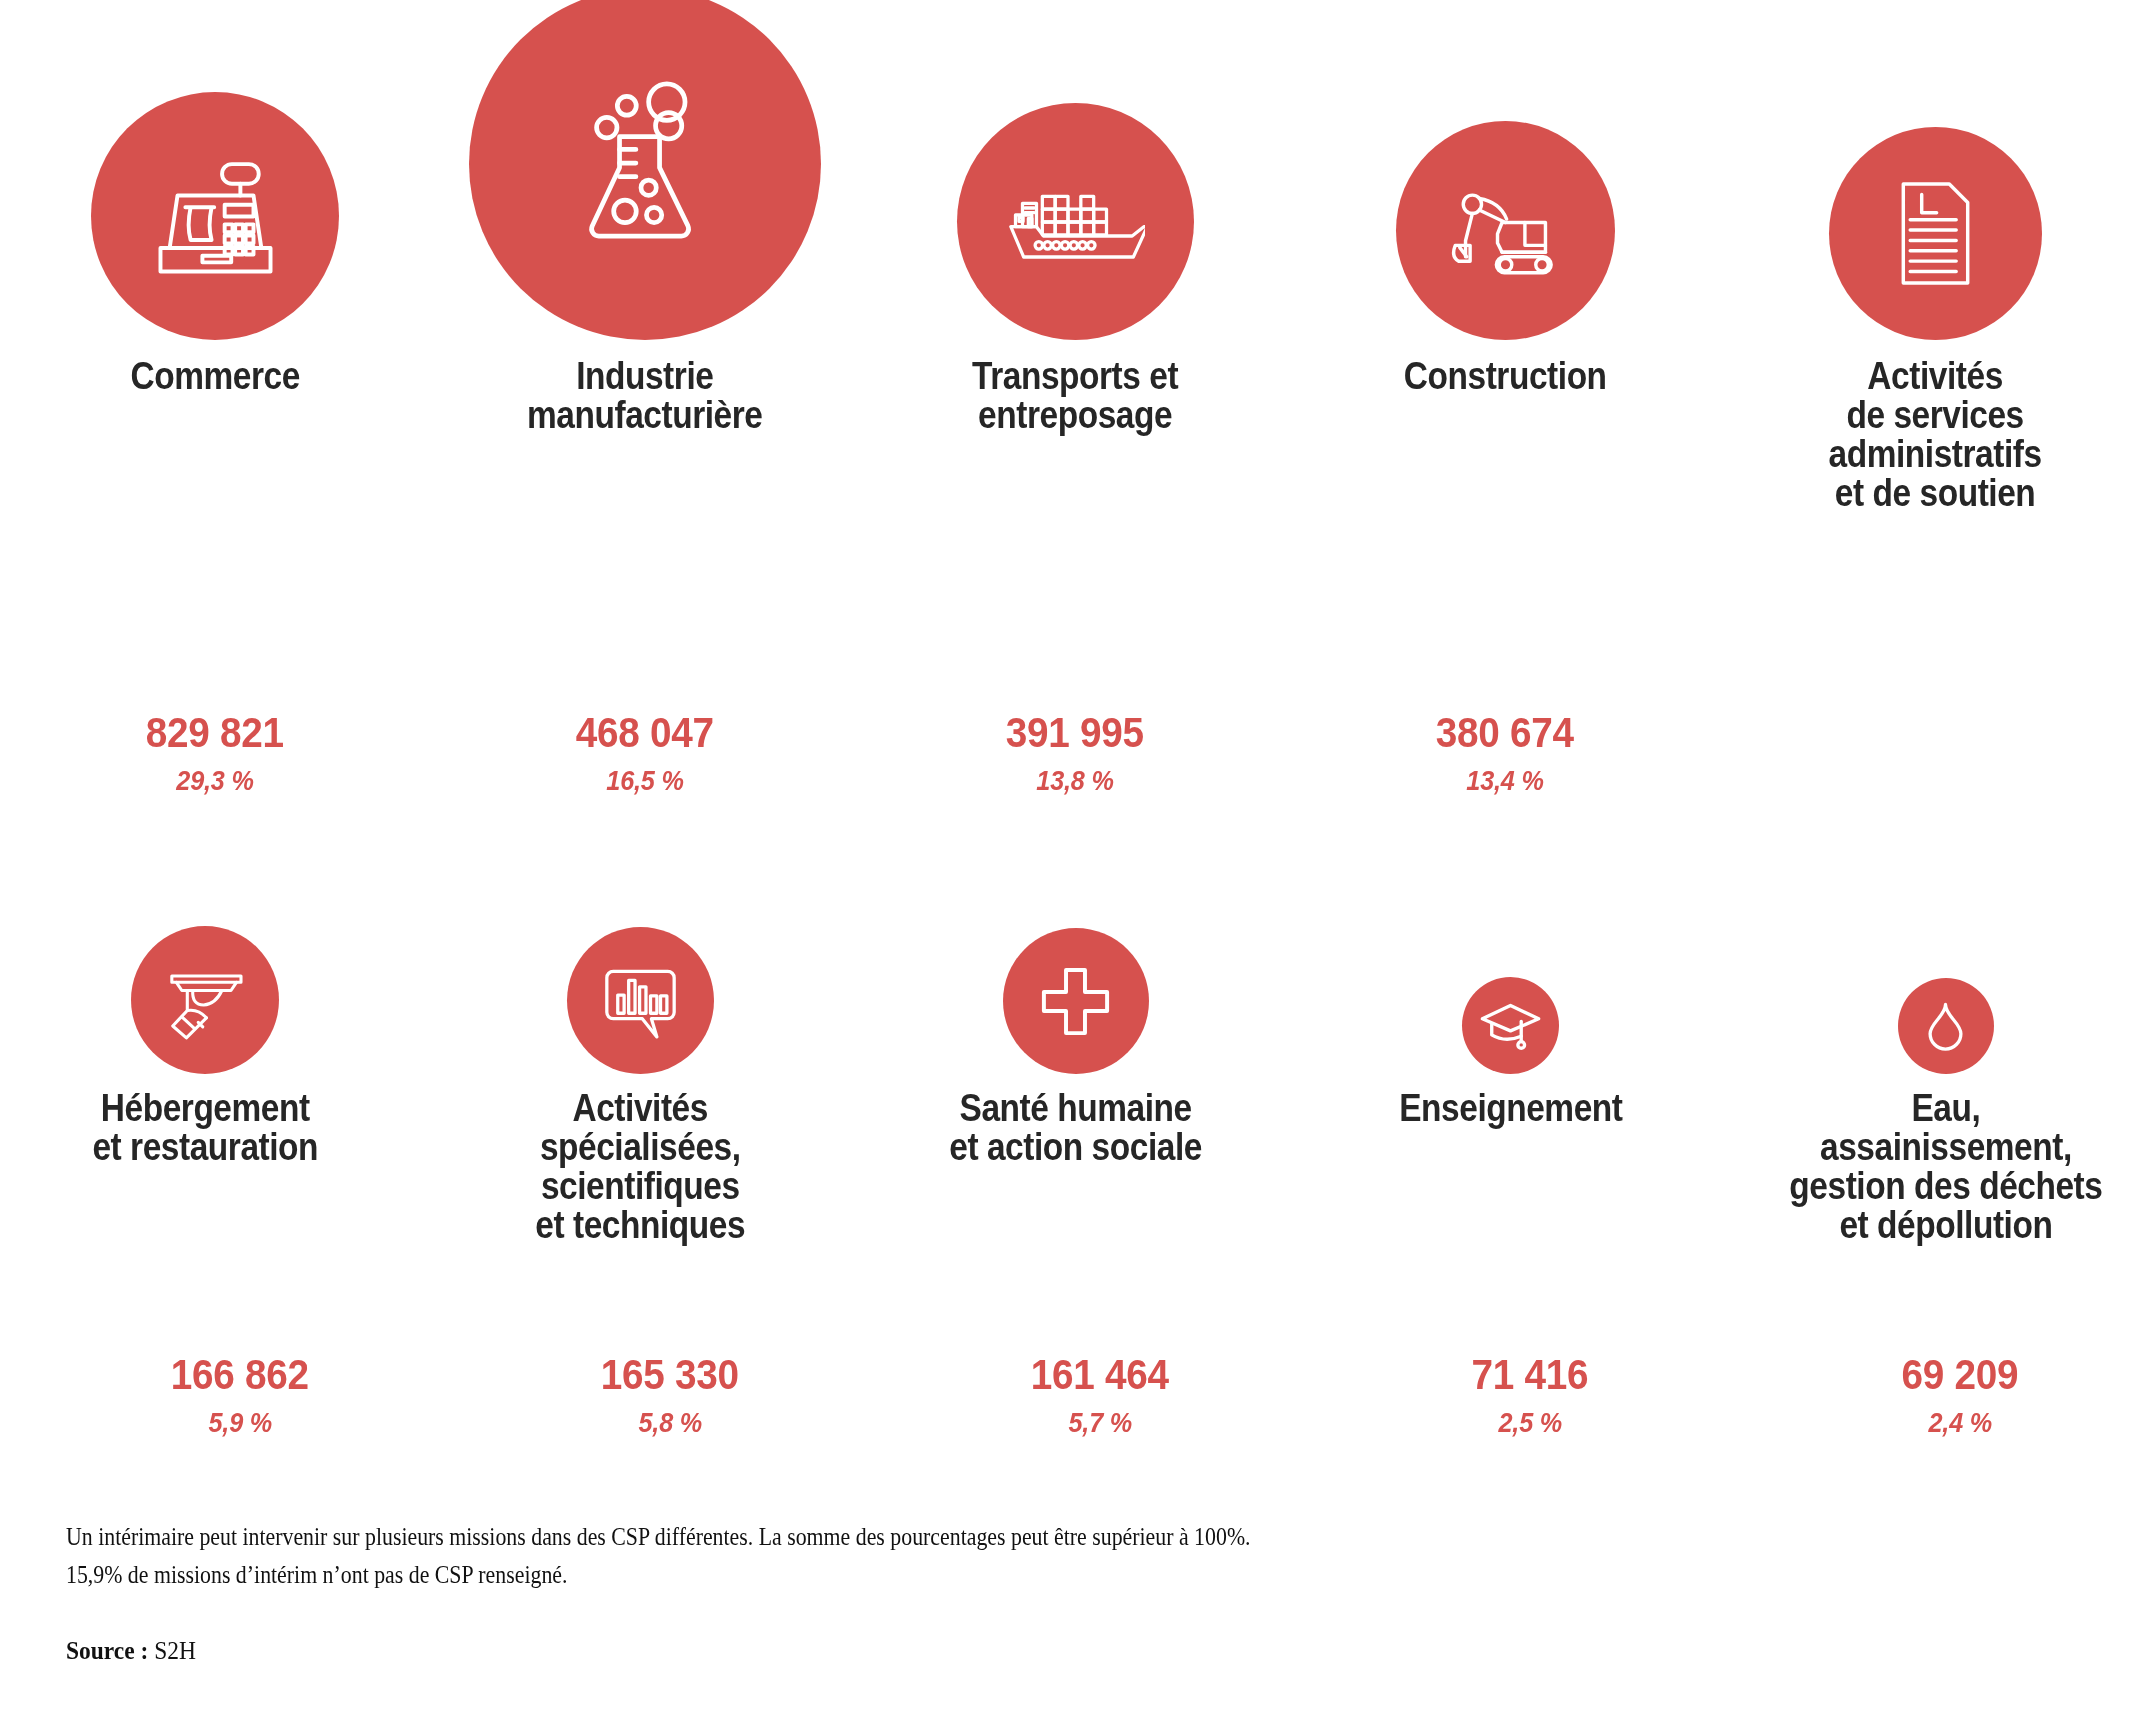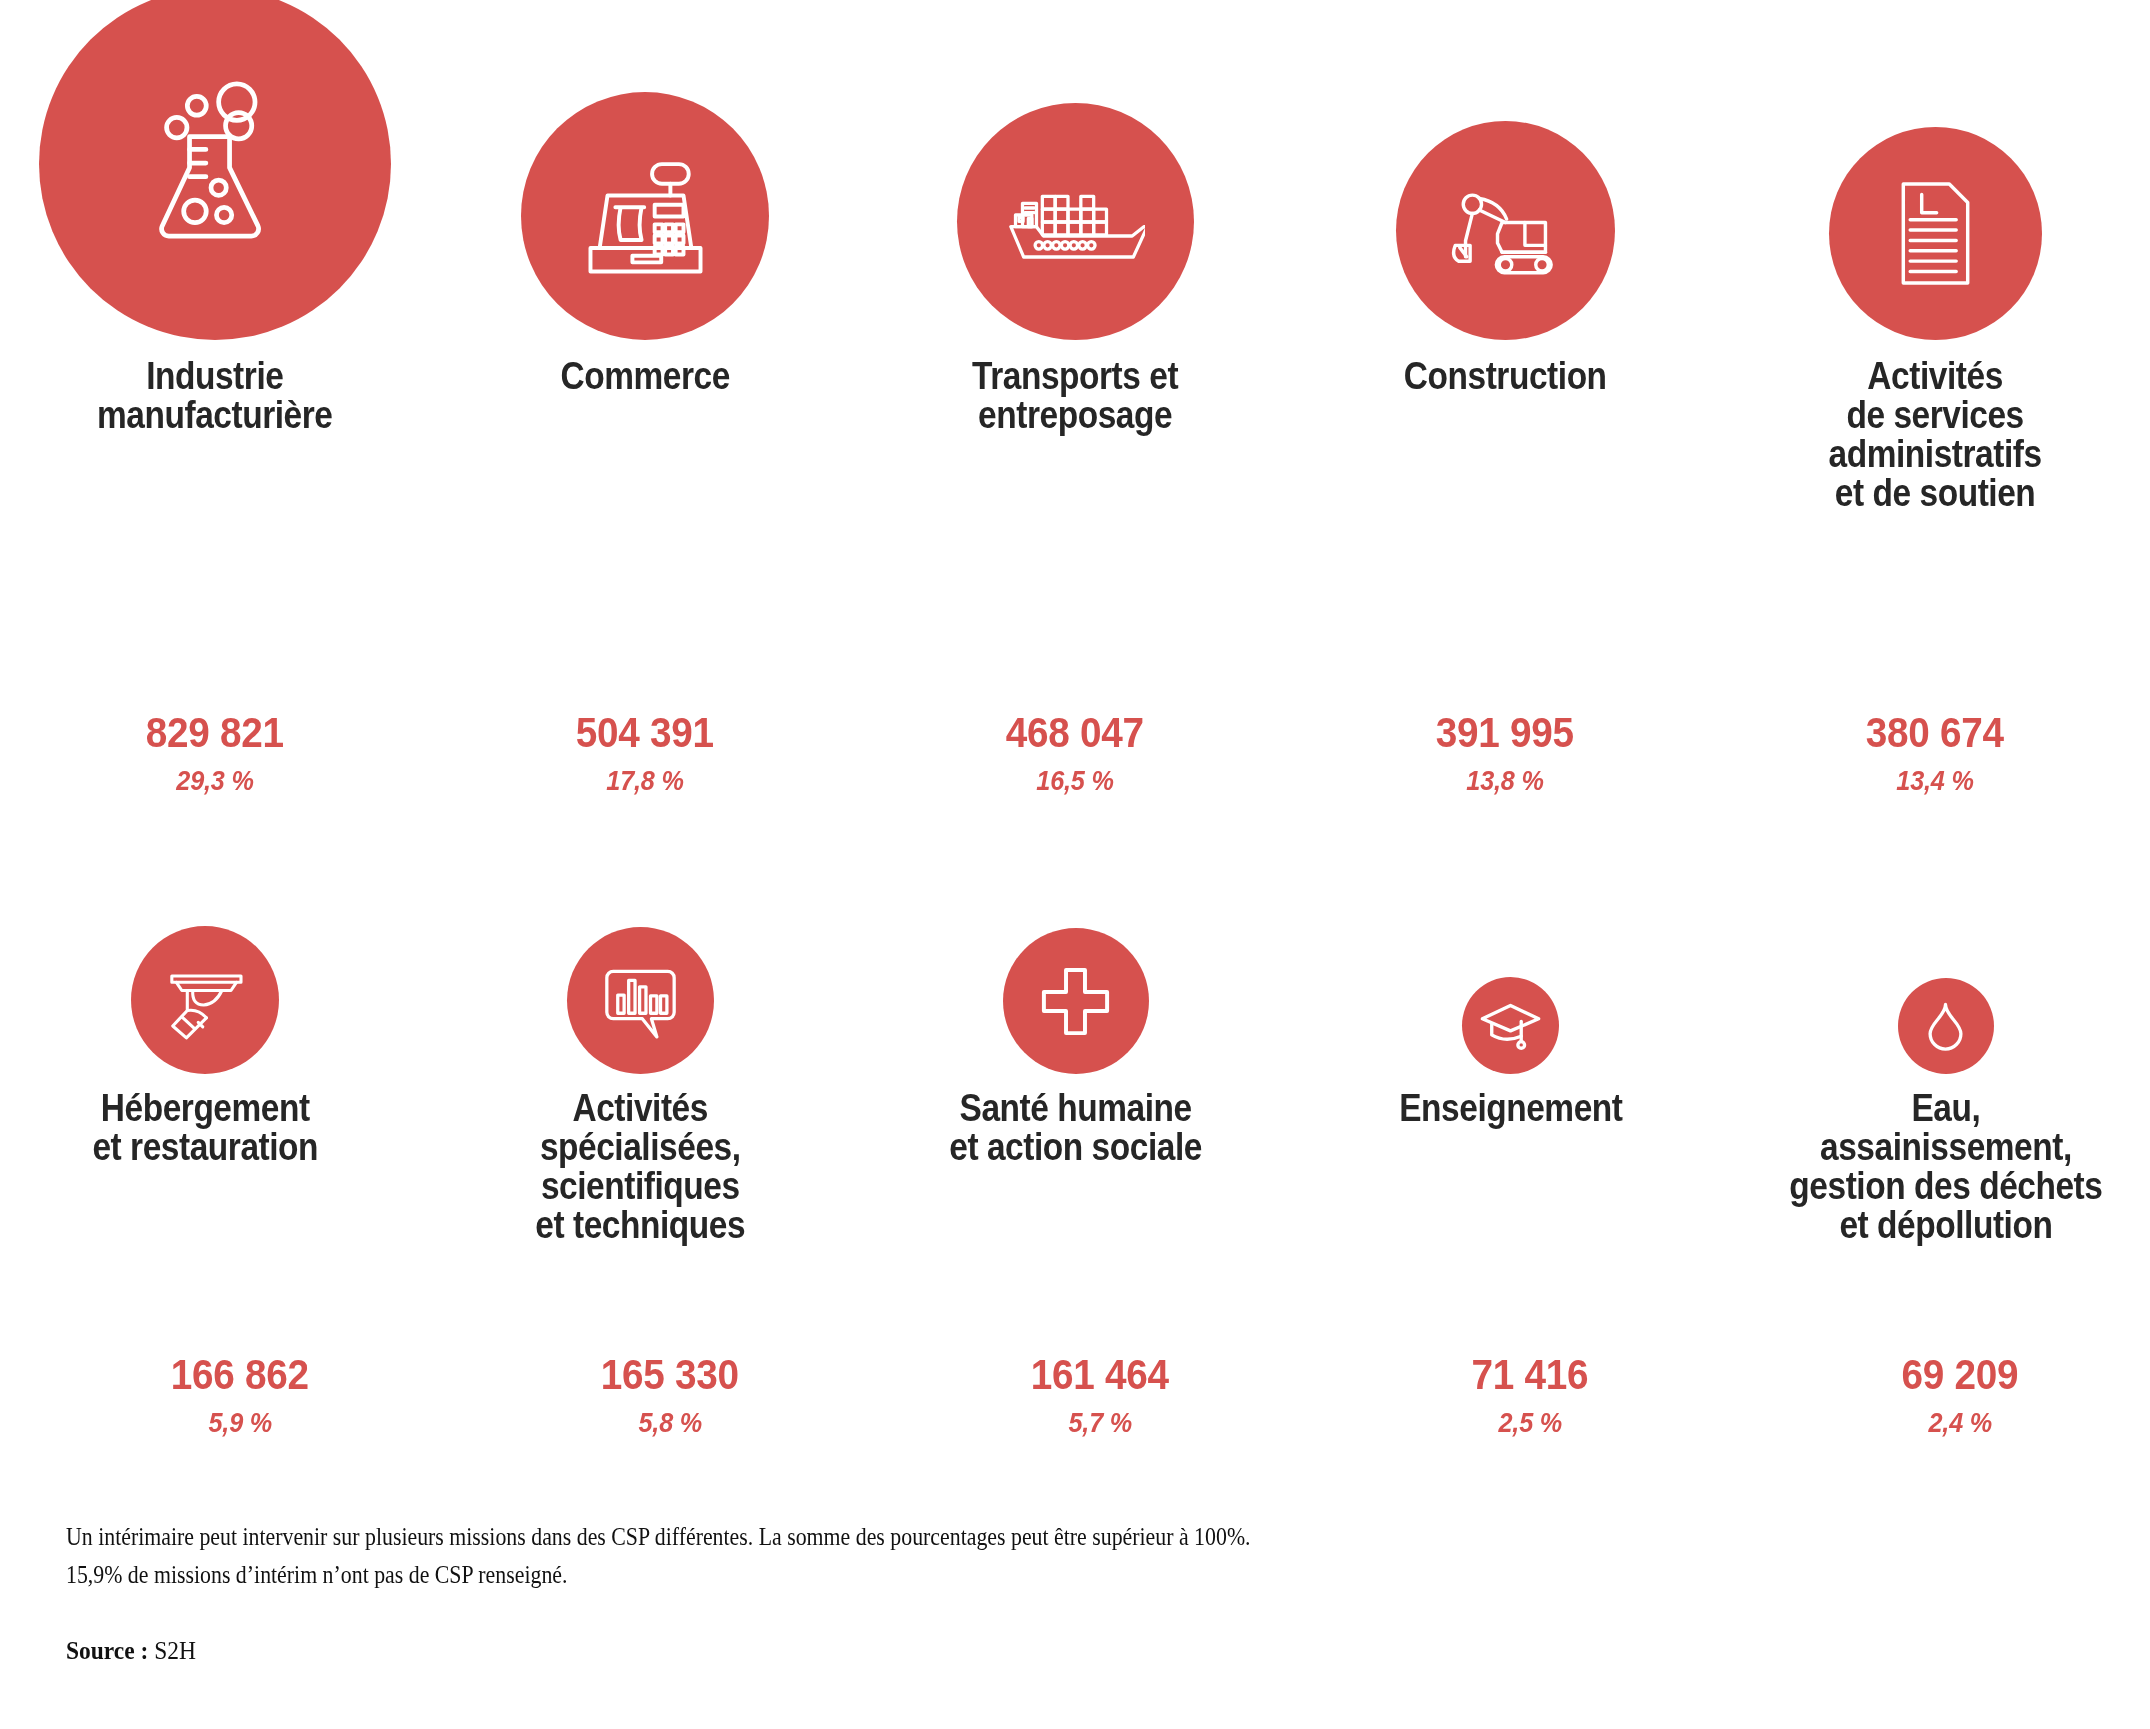--- a/index.html
+++ b/index.html
@@ -77,44 +77,20 @@
   }
   .foot-src b{font-weight:bold;}
   .foot-src span{font-weight:normal;}
 </style>
 </head>
 <body>
 
 <div class="sheet">
 
   <div class="grid-row row1">
-
-    <div class="cell">
-      <div class="circle-wrap">
-        <div class="circle" style="width:352px;height:352px;">
-          <span>
-            <svg width="182" height="182" viewBox="0 0 100 100" fill="none" stroke="#ffffff" stroke-width="2.6" stroke-linejoin="round" stroke-linecap="round">
-              <circle cx="40" cy="18" r="5.2"></circle>
-              <circle cx="29" cy="30" r="5.6"></circle>
-              <circle cx="62" cy="16" r="10"></circle>
-              <circle cx="63" cy="29" r="7.2"></circle>
-              <path d="M36 35 L36 52 L21 84 a4 4 0 0 0 3.6 5.6 L70 89.6 a4 4 0 0 0 3.6 -5.6 L58 52 L58 35 Z"></path>
-              <path d="M36 42 h9 M36 49.5 h9 M36 57 h9"></path>
-              <circle cx="52" cy="63" r="4.2"></circle>
-              <circle cx="39" cy="76" r="6.2"></circle>
-              <circle cx="55" cy="78" r="4.2"></circle>
-            </svg>
-          </span>
-        </div>
-      </div>
-      <div class="label">
-        <div>Industrie</div>
-        <div>manufacturière</div>
-      </div>
-    </div>
 
     <div class="cell">
       <div class="circle-wrap">
         <div class="circle" style="width:248px;height:248px;">
           <span>
             <svg width="131" height="131" viewBox="0 0 100 100" fill="none" stroke="#ffffff" stroke-width="3" stroke-linejoin="round" stroke-linecap="round">
               <rect x="55" y="10" width="28" height="15" rx="7.5"></rect>
               <path d="M69 25 v9"></path>
               <path d="M21 34 h58 l6 40 H15 Z"></path>
               <rect x="57" y="41" width="22" height="9"></rect>
@@ -129,20 +105,44 @@
                 <rect x="73" y="73" width="6" height="6"></rect>
               <path d="M27 43 h22 M31 43 q-3 14 0 25 h16 q-3 -11 0 -25"></path>
               <rect x="8" y="74" width="84" height="18"></rect>
               <rect x="40" y="80" width="22" height="5"></rect>
             </svg>
           </span>
         </div>
       </div>
       <div class="label">
         <div>Commerce</div>
+      </div>
+    </div>
+
+    <div class="cell">
+      <div class="circle-wrap">
+        <div class="circle" style="width:352px;height:352px;">
+          <span>
+            <svg width="182" height="182" viewBox="0 0 100 100" fill="none" stroke="#ffffff" stroke-width="2.6" stroke-linejoin="round" stroke-linecap="round">
+              <circle cx="40" cy="18" r="5.2"></circle>
+              <circle cx="29" cy="30" r="5.6"></circle>
+              <circle cx="62" cy="16" r="10"></circle>
+              <circle cx="63" cy="29" r="7.2"></circle>
+              <path d="M36 35 L36 52 L21 84 a4 4 0 0 0 3.6 5.6 L70 89.6 a4 4 0 0 0 3.6 -5.6 L58 52 L58 35 Z"></path>
+              <path d="M36 42 h9 M36 49.5 h9 M36 57 h9"></path>
+              <circle cx="52" cy="63" r="4.2"></circle>
+              <circle cx="39" cy="76" r="6.2"></circle>
+              <circle cx="55" cy="78" r="4.2"></circle>
+            </svg>
+          </span>
+        </div>
+      </div>
+      <div class="label">
+        <div>Industrie</div>
+        <div>manufacturière</div>
       </div>
     </div>
 
     <div class="cell">
       <div class="circle-wrap">
         <div class="circle" style="width:237px;height:237px;">
           <span>
             <svg width="140" height="140" viewBox="0 0 120 80" fill="none" stroke="#ffffff" stroke-width="2.8" stroke-linejoin="round" stroke-linecap="round">
               <path d="M5 44 h22 l6 8 h76 l10 -8 h3 l-12 26 H16 Z"></path>
               <rect x="15" y="24" width="12" height="20"></rect>
@@ -226,24 +226,20 @@
       </div>
     </div>
   </div>
 
   <div class="numbers" style="top:711px;">
     <div class="cell">
       <div class="value" style="font-size:43px;">829 821</div>
       <div class="pct" style="font-size:28px;margin-top:13.4px;">29,3 %</div>
     </div>
     <div class="cell">
-      <div class="value" style="font-size:43px;">504 391</div>
-      <div class="pct" style="font-size:28px;margin-top:13.4px;">17,8 %</div>
-    </div>
-    <div class="cell">
       <div class="value" style="font-size:43px;">468 047</div>
       <div class="pct" style="font-size:28px;margin-top:13.4px;">16,5 %</div>
     </div>
     <div class="cell">
       <div class="value" style="font-size:43px;">391 995</div>
       <div class="pct" style="font-size:28px;margin-top:13.4px;">13,8 %</div>
     </div>
     <div class="cell">
       <div class="value" style="font-size:43px;">380 674</div>
       <div class="pct" style="font-size:28px;margin-top:13.4px;">13,4 %</div>

